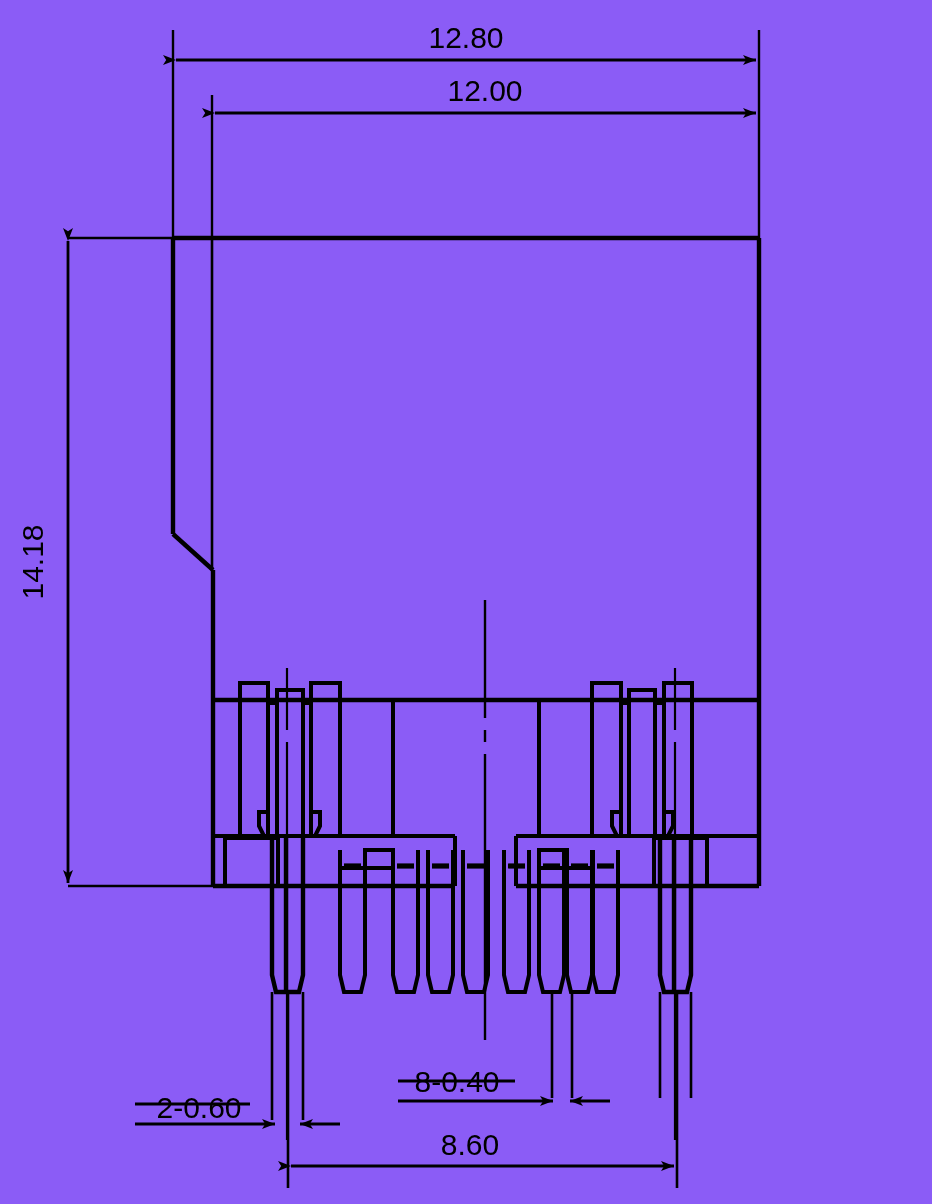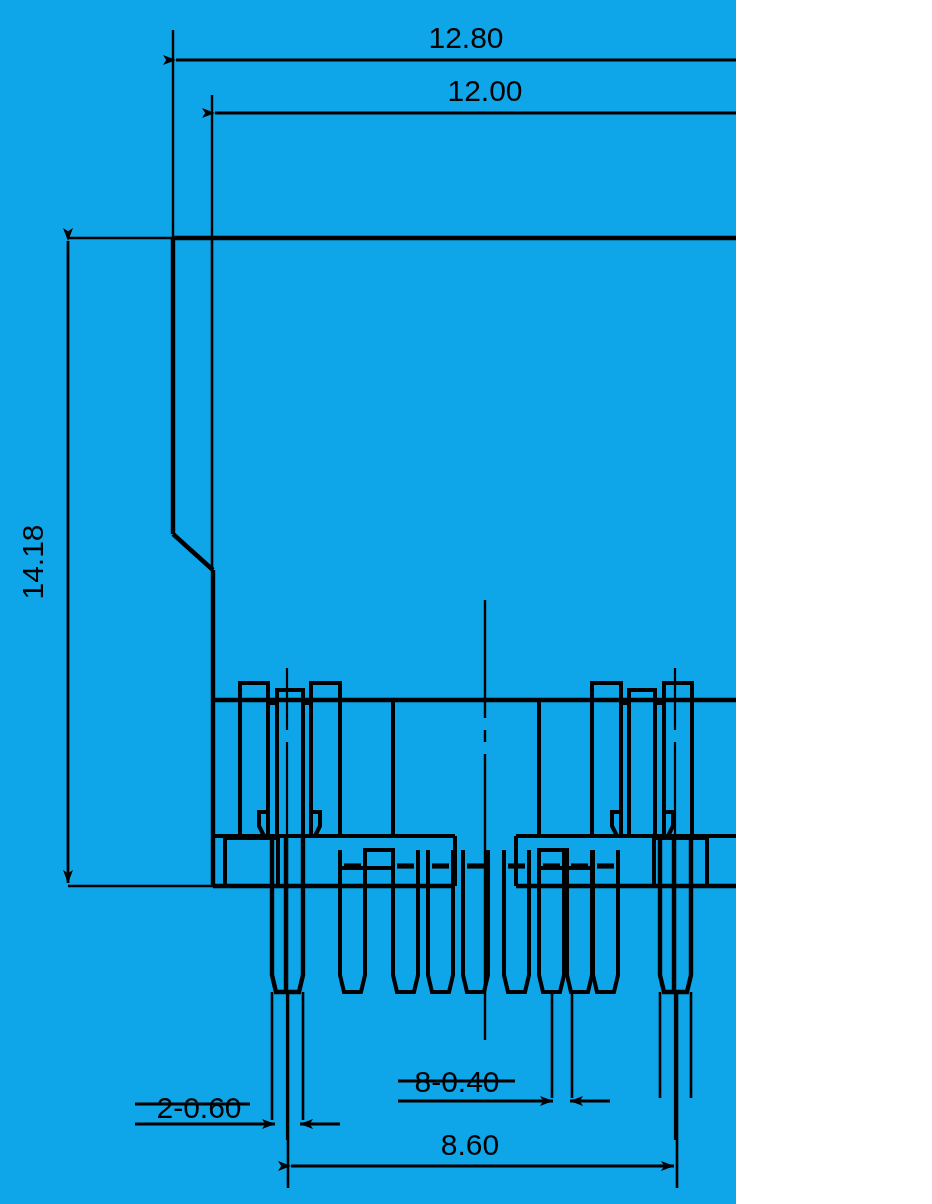--- a/index.html
+++ b/index.html
@@ -2,23 +2,23 @@
 <html><head>
 <meta charset="utf-8">
 <style>
   html, body {
     margin: 0;
     padding: 0;
     background: #ffffff;
   }
   #sheet {
     position: relative;
-    width: 736px;
+    width: 932px;
     height: 1204px;
-    background: #0ea5e9;
+    background: #8b5cf6;
     overflow: hidden;
     font-family: "Liberation Sans", sans-serif;
   }
   svg.drawing {
     position: absolute;
     left: 0;
     top: 0;
     width: 932px;
     height: 1204px;
   }

